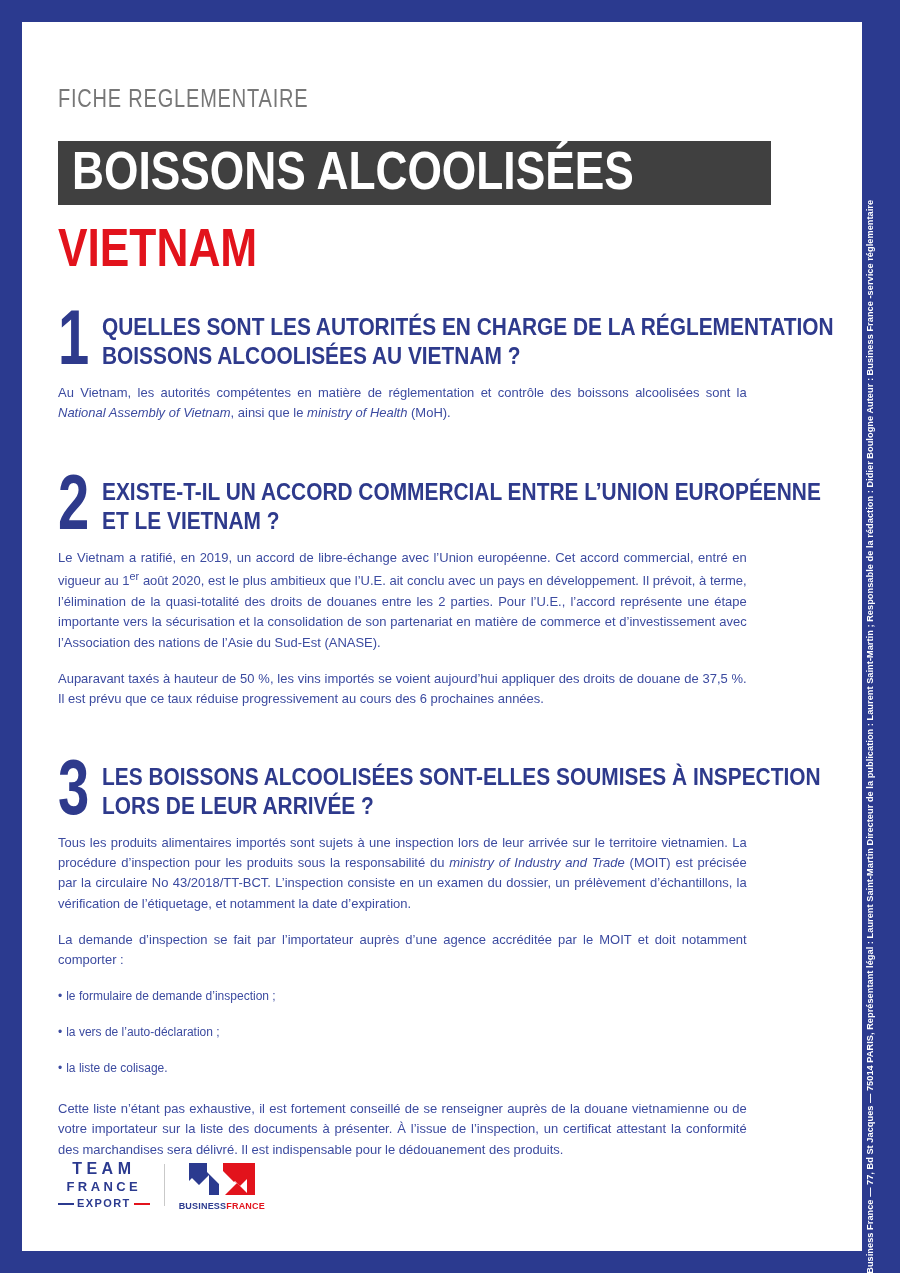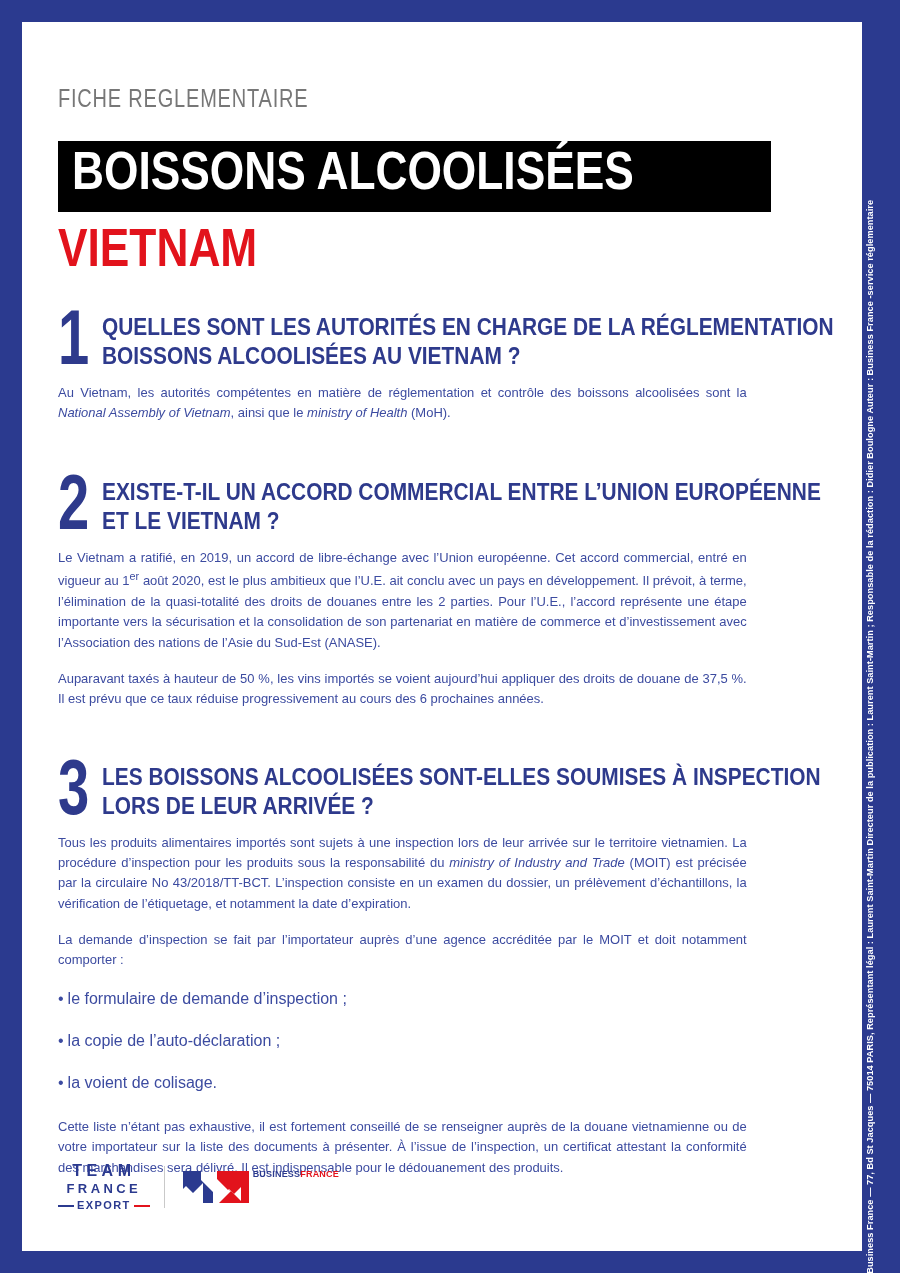--- a/index.html
+++ b/index.html
@@ -83,22 +83,22 @@
     font-family: "Liberation Sans Narrow", "Liberation Sans", sans-serif;
     transform: scaleX(0.80);
     transform-origin: left center;
     white-space: nowrap;
   }
 
   .title-banner {
     position: absolute;
     left: 36px;
     top: 119px;
-    background: #000000;
-    padding: 2px 14px 14px 14px;
+    background: #404040;
+    padding: 2px 14px 7px 14px;
     display: inline-block;
   }
   .title-banner-text {
     color: #ffffff;
     font-size: 54px;
     font-weight: bold;
     letter-spacing: 0px;
     line-height: 1.02;
     font-family: "Liberation Sans Narrow", "Liberation Sans", sans-serif;
     transform: scaleX(0.82);
@@ -168,21 +168,21 @@
     margin: 0 0 16px 0;
     font-family: "Liberation Sans Narrow", "Liberation Sans", sans-serif;
     transform: scaleX(0.97);
     transform-origin: left top;
   }
   .para:last-child { margin-bottom: 0; }
   .para i { font-style: italic; }
 
   .bullet {
     color: #3C4BA0;
-    font-size: 16px;
+    font-size: 12px;
     line-height: 1.5;
     margin: 0 0 18px 0;
     font-family: "Liberation Sans Narrow", "Liberation Sans", sans-serif;
   }
   .bullet .dot { margin-right: 4px; }
 
   
   .footer {
     position: absolute;
     left: 36px;
@@ -220,22 +220,22 @@
     letter-spacing: 1.4px;
     font-family: "Liberation Sans", sans-serif;
   }
   .logo-divider {
     width: 1px;
     height: 42px;
     background: #c9c9c9;
   }
   .bf-logo {
     display: flex;
-    flex-direction: row;
-    align-items: flex-start;
+    flex-direction: column;
+    align-items: center;
   }
   .bf-mark { display: block; }
   .bf-word {
     font-size: 9px;
     font-weight: bold;
     letter-spacing: 0.2px;
     font-family: "Liberation Sans", sans-serif;
     margin-top: 2px;
   }
   .bf-word .b { color: #2B3A8F; }
@@ -289,22 +289,22 @@
     <div class="section" style="top:740px;">
       <div class="section-head">
         <span class="section-number">3</span>
         <div class="section-title">LES BOISSONS ALCOOLISÉES SONT-ELLES SOUMISES À INSPECTION LORS DE LEUR ARRIVÉE ?</div>
       </div>
       <div class="body-block">
         <p class="para">Tous les produits alimentaires importés sont sujets à une inspection lors de leur arrivée sur le territoire vietnamien. La procédure d’inspection pour les produits sous la responsabilité du <i>ministry of Industry and Trade</i> (MOIT) est précisée par la circulaire No 43/2018/TT-BCT. L’inspection consiste en un examen du dossier, un prélèvement d’échantillons, la vérification de l’étiquetage, et notamment la date d’expiration.</p>
         <p class="para">La demande d’inspection se fait par l’importateur auprès d’une agence accréditée par le MOIT et doit notamment comporter :</p>
 
         <p class="bullet"><span class="dot">•</span><span>le formulaire de demande d’inspection ;</span></p>
-        <p class="bullet"><span class="dot">•</span><span>la copie de l’auto-déclaration ;</span></p>
-        <p class="bullet"><span class="dot">•</span><span>la voient de colisage.</span></p>
+        <p class="bullet"><span class="dot">•</span><span>la vers de l’auto-déclaration ;</span></p>
+        <p class="bullet"><span class="dot">•</span><span>la liste de colisage.</span></p>
 
         <p class="para" style="margin-top:22px;">Cette liste n’étant pas exhaustive, il est fortement conseillé de se renseigner auprès de la douane vietnamienne ou de votre importateur sur la liste des documents à présenter. À l’issue de l’inspection, un certificat attestant la conformité des marchandises sera délivré. Il est indispensable pour le dédouanement des produits.</p>
       </div>
     </div>
 
     <div class="footer">
 
       <div class="tfe-logo">
         <span class="tfe-word">TEAM</span>
         <span class="tfe-word" style="font-size:13px;letter-spacing:3.4px;">FRANCE</span>

